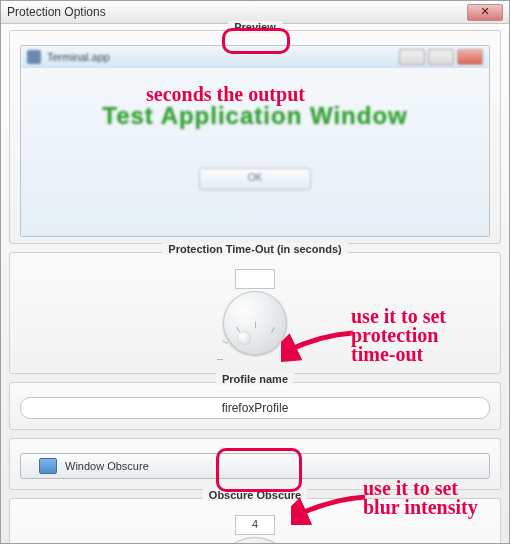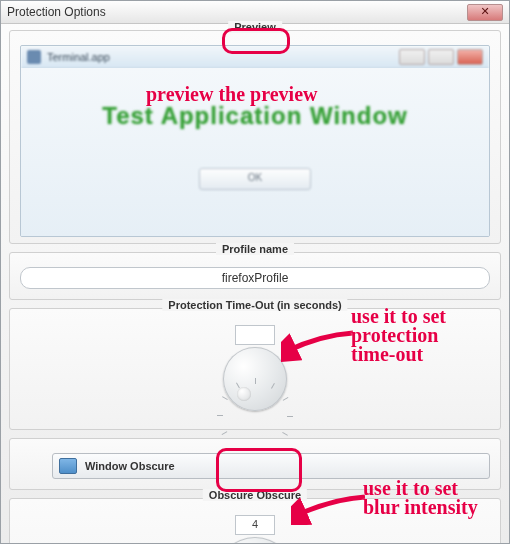--- a/index.html
+++ b/index.html
@@ -202,26 +202,25 @@
   }
 
   
   .combo {
     display: flex;
     align-items: center;
     height: 24px;
     border: 1px solid #b8bdc3;
     border-radius: 3px;
     background: linear-gradient(#fbfcfd, #e8ebee);
-    padding: 0 6px;
-    font-size: 11px;
-    font-weight: 700;
+    padding: 0 18px;
+    font-size: 11px;
+    font-weight: 400;
     color: #333;
     cursor: pointer;
-    margin-left: 32px;
   }
   .combo .combo-icon {
     width: 16px; height: 14px;
     background: linear-gradient(#7fb6e6, #4f8fc9);
     border: 1px solid #3f6f9d;
     border-radius: 2px;
     margin-right: 8px;
   }
 
   
@@ -271,25 +270,20 @@
           <span style="margin-left:auto"></span>
           <span class="win-btn min"></span>
           <span class="win-btn max"></span>
           <span class="win-btn cls"></span>
         </div>
         <div class="mini-body">
           <div class="app-title">Test Application Window</div>
           <div class="ok-btn">OK</div>
         </div>
       </div>
-    </div>
-
-    <div class="group">
-      <span class="legend">Profile name</span>
-      <input class="text-input" value="firefoxProfile" style="">
     </div>
 
     <div class="group" style="height:96px;">
       <span class="legend">Protection Time-Out (in seconds)</span>
       <div class="dial-wrap">
         <div class="dial-readout"></div>
         <div class="dial"></div>
         <div class="ticks">
           <span style="transform: rotate(-120deg)"></span>
           <span style="transform: rotate(-90deg)"></span>
@@ -298,20 +292,25 @@
           <span style="transform: rotate(0deg)"></span>
           <span style="transform: rotate(30deg)"></span>
           <span style="transform: rotate(60deg)"></span>
           <span style="transform: rotate(90deg)"></span>
           <span style="transform: rotate(120deg)"></span>
         </div>
       </div>
     </div>
 
     <div class="group">
+      <span class="legend">Profile name</span>
+      <input class="text-input" value="firefoxProfile" style="">
+    </div>
+
+    <div class="group">
       <div class="combo">
         <span class="combo-icon"></span>
         <span>Window Obscure</span>
       </div>
     </div>
 
     <div class="group" style="height:120px;">
       <span class="legend">Obscure Obscure</span>
       <div class="dial-wrap">
         <div class="dial-readout">4</div>
@@ -328,21 +327,21 @@
           
         </div>
       </div>
     </div>
 
   </div>
 
   <div class="circle" style="left:221px; top:27px; width:62px; height:20px;"></div>
 
   <div class="anno" style="left:145px; top:84px;">
-    <div class="txt" style="font-size:20px;">preview the preview</div>
+    <div class="txt" style="font-size:20px;">seconds the output</div>
   </div>
 
   <div class="arrow" style="left:280px; top:326px;">
     <svg width="80" height="36">
       <defs>
           <marker id="ah1" markerWidth="10" markerHeight="10" refX="2" refY="3" orient="auto">
         <path d="M0,0 L0,6 L8,3 z" fill="#e60046"></path>
           </marker>
         </defs>
       <path d="M72,6 Q40,8 6,24" stroke="#e60046" stroke-width="5" fill="none" marker-end="url(#ah1)"></path>

